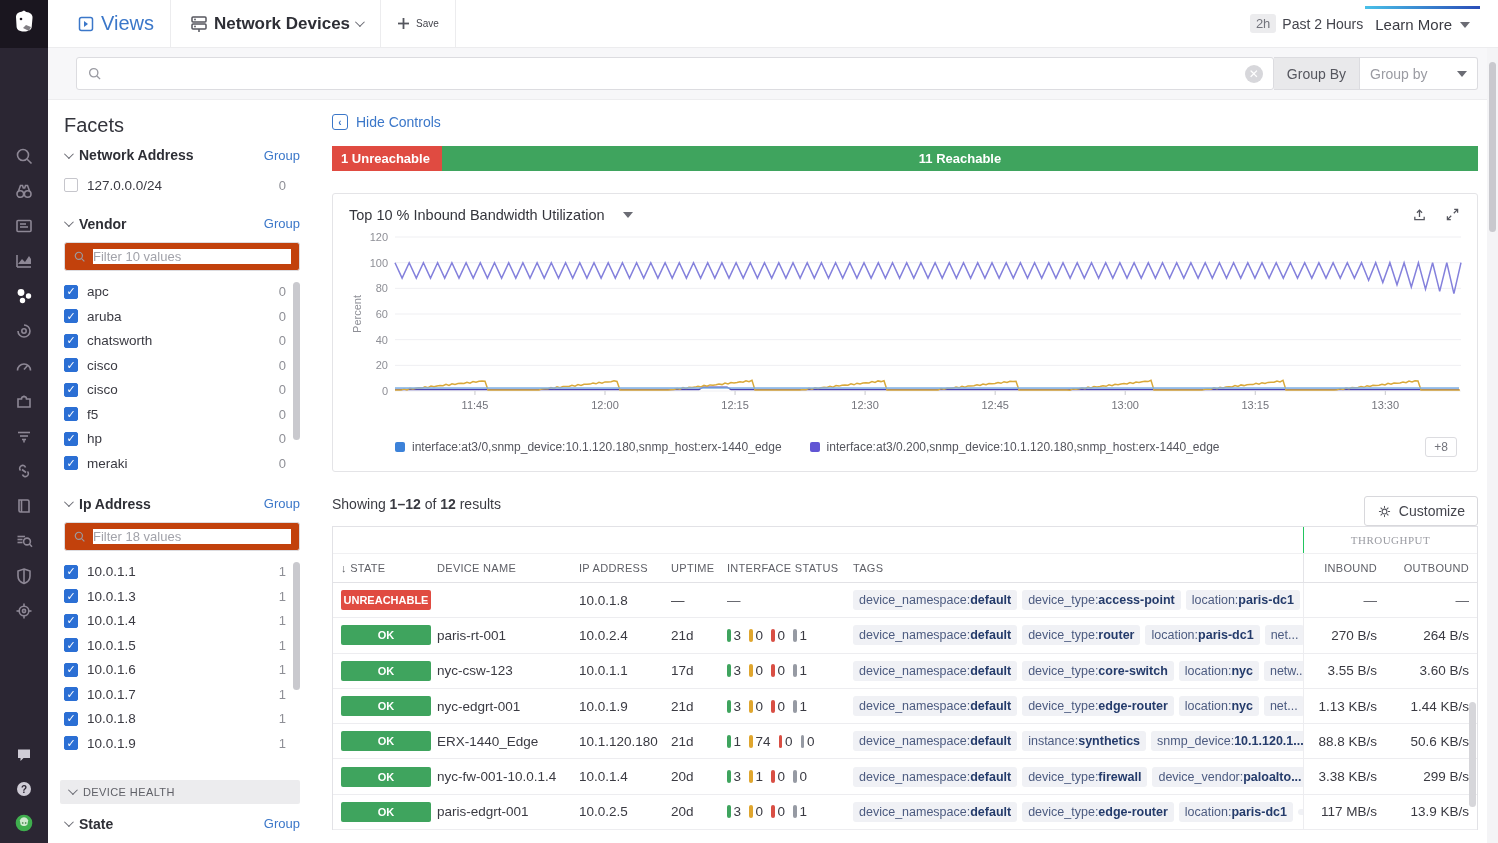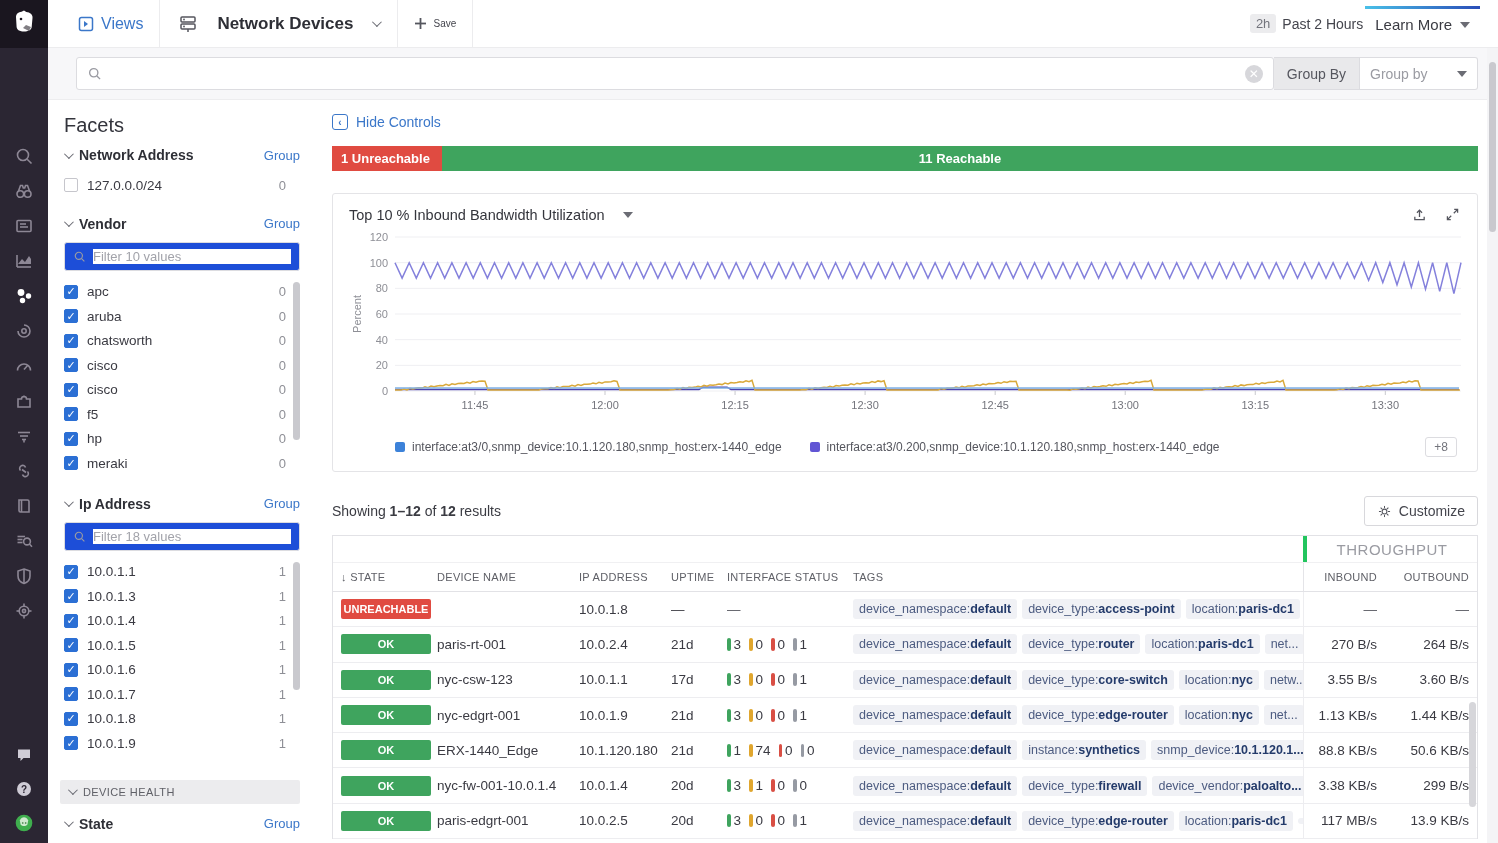--- a/index.html
+++ b/index.html
@@ -16,22 +16,22 @@
   .nicon svg { stroke:#8d8795; fill:none; stroke-width:1.6; }
   .nicon.active svg { stroke:#ffffff; }
   .nicon.active svg .fillme { fill:#ffffff; stroke:none; }
   .nicon.light svg { stroke:#cfccd6; }
 
   
   .main-col { flex:1; display:flex; flex-direction:column; min-width:0; }
 
   
   .topbar { height:48px; display:flex; align-items:center; background:#fff; border-bottom:1px solid #ececee; padding-left:14px; flex-shrink:0; }
-  .views-btn { display:flex; align-items:center; gap:7px; color:#3b77c9; font-size:16px; padding:0 16px; height:48px; border-right:1px solid #ececee; cursor:pointer; }
-  .view-title { display:flex; align-items:center; gap:19px; padding:0 18px; height:48px; cursor:pointer; }
+  .views-btn { display:flex; align-items:center; gap:7px; color:#3b77c9; font-size:20px; padding:0 16px; height:48px; border-right:1px solid #ececee; cursor:pointer; }
+  .view-title { display:flex; align-items:center; gap:5px; padding:0 18px; height:48px; cursor:pointer; }
   .view-title .t { font-size:17px; font-weight:700; color:#2e2f36; }
   .save-btn { display:flex; align-items:center; gap:6px; font-size:10px; color:#44454d; border-left:1px solid #ececee; border-right:1px solid #ececee; height:48px; padding:0 16px; cursor:pointer; }
   .topbar-right { margin-left:auto; display:flex; align-items:center; gap:6px; padding-right:22px; }
   .time-badge { background:#ececee; color:#73747c; font-size:13px; padding:2px 6px; border-radius:3px; }
   .time-label { font-size:14px; color:#44454d; cursor:pointer; }
   .learn-more { position:relative; display:flex; align-items:center; gap:8px; font-size:15px; color:#3a3b42; padding:10px 6px 8px; cursor:pointer; }
   .learn-more::before { content:""; position:absolute; top:0; left:-4px; right:-4px; height:3px;
       background:linear-gradient(90deg,#49c0e8,#2a4db8); }
   .caret { width:0; height:0; border-left:5px solid transparent; border-right:5px solid transparent; border-top:6px solid #6b6c74; }
   .chev { display:inline-block; width:7px; height:7px; border-right:1.6px solid #6b6c74; border-bottom:1.6px solid #6b6c74; transform:rotate(45deg) translateY(-2px); }
@@ -48,21 +48,21 @@
   .content { flex:1; display:flex; min-height:0; }
 
   
   .facets { width:268px; flex-shrink:0; padding:14px 0 0 16px; overflow:hidden; }
   .facets-title { font-size:20px; font-weight:400; margin-bottom:10px; }
   .facet-groupbar { background:#ececee; border-radius:2px; margin:0 16px 12px -4px; height:24px; display:flex; align-items:center; gap:8px; padding:0 8px; font-size:11px; color:#5f6067; letter-spacing:.4px; cursor:pointer; }
   .facet-section { margin-bottom:6px; padding-right:16px; }
   .facet-head { display:flex; align-items:center; gap:8px; margin:10px 0 10px; cursor:pointer; }
   .facet-head .fh-title { font-size:14px; font-weight:700; color:#2e2f36; }
   .facet-head .group-link { margin-left:auto; color:#3b77c9; font-size:13px; cursor:pointer; }
-  .filterbox { height:29px; border:1px solid #dcdce0; border-radius:3px; display:flex; align-items:center; gap:7px; padding:4px 8px; margin-bottom:9px; background:#1d4ed8; }
+  .filterbox { height:29px; border:1px solid #dcdce0; border-radius:3px; display:flex; align-items:center; gap:7px; padding:4px 8px; margin-bottom:9px; background:#c2410c; }
   .filterbox input { border:none; outline:none; flex:1; font-size:13px; font-family:inherit; color:#3a3a42; }
   .filterbox input::placeholder { color:#a2a3aa; }
   .facet-list { position:relative; }
   .facet-item { display:flex; align-items:center; gap:9px; height:24.5px; cursor:pointer; padding-right:14px; }
   .cbox { width:14px; height:14px; border-radius:2px; border:1px solid #c6c6cc; background:#fff; flex-shrink:0; display:flex; align-items:center; justify-content:center; }
   .cbox.checked { background:#2b6fd4; border-color:#2b6fd4; color:#fff; font-size:11px; }
   .facet-item .fl { font-size:13.5px; color:#3a3a42; }
   .facet-item .fc { margin-left:auto; font-size:13px; color:#8e8f96; }
   .vthumb { position:absolute; right:0; width:7px; border-radius:4px; background:#c9c9ce; }
 
@@ -79,30 +79,30 @@
   .chart-head { display:flex; align-items:center; margin-bottom:4px; }
   .chart-title { font-size:14.5px; color:#34353c; }
   .chart-head .caret { margin-left:18px; }
   .chart-actions { margin-left:auto; display:flex; gap:16px; }
   .chart-actions svg { stroke:#55565e; fill:none; stroke-width:1.5; cursor:pointer; }
   .legend-row { display:flex; align-items:center; gap:28px; padding:6px 4px 8px 46px; }
   .legend-item { display:flex; align-items:center; gap:7px; font-size:12px; color:#55565e; cursor:pointer; }
   .legend-sq { width:10px; height:10px; border-radius:2px; flex-shrink:0; }
   .legend-more { margin-left:auto; border:1px solid #dcdce0; border-radius:3px; font-size:12px; color:#73747c; padding:2px 8px; cursor:pointer; }
 
-  .results-row { display:flex; align-items:center; margin-bottom:9px; }
+  .results-row { display:flex; margin-bottom:0; }
   .results-text { font-size:14px; color:#3a3b42; }
   .results-text b { font-weight:700; }
   .customize-btn { margin-left:auto; display:flex; align-items:center; gap:7px; border:1px solid #d8d8dc; background:#fff; border-radius:3px; height:30px; padding:0 12px; font-size:14px; color:#44454d; cursor:pointer; }
   .customize-btn svg { stroke:#55565e; fill:none; stroke-width:1.4; }
 
   .dtable { border:1px solid #e2e2e6; border-bottom:none; }
   .tg-row { display:grid; grid-template-columns:104px 142px 92px 56px 126px 1fr 82px 92px; align-items:center; }
   .tgroup-head { height:27px; border-bottom:1px solid #f0f0f2; }
-  .tgroup-head .tg-span { grid-column:7 / 9; border-left:4px solid #22c55e; height:100%; display:flex; align-items:center; justify-content:center; font-size:15px; letter-spacing:.5px; color:#9a9ba2; }
+  .tgroup-head .tg-span { grid-column:7 / 9; border-left:1px solid #22c55e; height:100%; display:flex; align-items:center; justify-content:center; font-size:11px; letter-spacing:.5px; color:#9a9ba2;font-family:Liberation Serif, serif; }
   .thead { height:29px; border-bottom:1px solid #e2e2e6; }
   .thead .hc { font-size:11px; font-weight:400; color:#5f6067; letter-spacing:.3px; }
   .trow { height:35.3px; border-bottom:1px solid #ededf0; cursor:pointer; }
   .cell { font-size:13.5px; color:#3a3a42; padding-right:8px; white-space:nowrap; overflow:hidden; }
   .c-state { padding-left:8px; }
   .badge { display:block; text-align:center; border-radius:2px; color:#fff; font-weight:700; font-size:11px; padding:4px 0; width:90px; }
   .badge.ok { background:#3fa45e; }
   .badge.unreachable { background:#e04b41; }
   .ifs { display:flex; align-items:center; gap:8px; }
   .ifs .pair { display:flex; align-items:center; gap:3px; }

